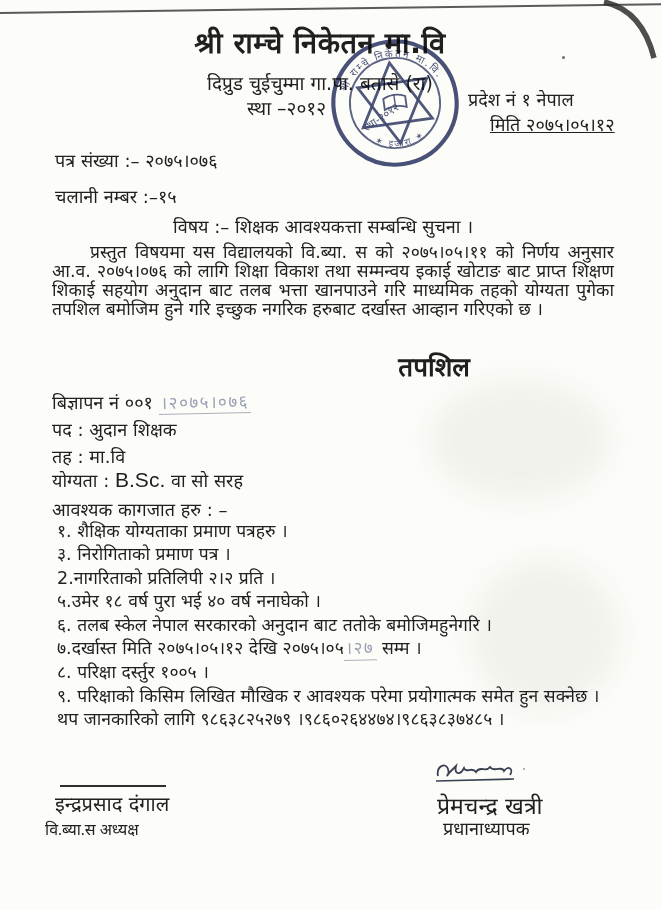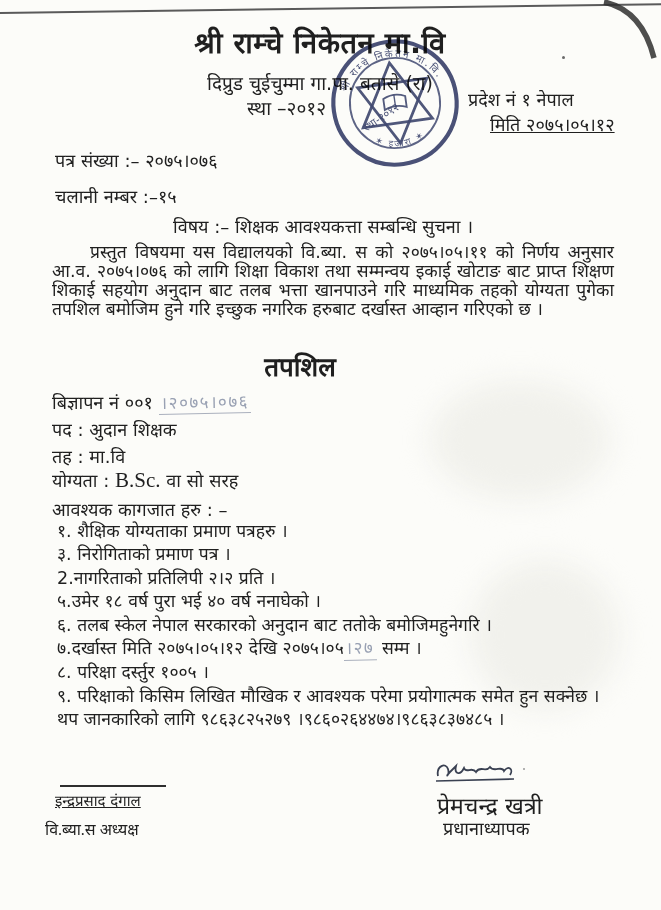--- a/index.html
+++ b/index.html
@@ -33,37 +33,37 @@
 
   
   .letter-no { top:148px; left:55px; font-size:18px; }
   .dispatch-no { top:184px; left:55px; font-size:18px;text-align:right; }
   .subject { top:214px; left:173px; font-size:18px; }
 
   
   .body-para { top:243px; left:52px; width:562px; font-size:17.5px;
                line-height:19px; text-align:justify; text-indent:38px; }
 
-  .tapashil { top:348px; left:130px; width:340px; text-align:center;
+  .tapashil { top:348px; left:130px; width:340px; text-align:right;
               font-size:26px; font-weight:bold; }
 
   .detail-line { left:52px; font-size:18px; }
   .d1{top:390px} .d2{top:417px} .d3{top:444px} .d4{top:468px} .d5{top:497px}
 
   .hand { color:#99a1b3; border-bottom:1px solid #aab0bd; padding:0 2px;
           font-size:17px; letter-spacing:1.5px; display:inline-block;
           transform:rotate(-1.2deg); transform-origin:left bottom; }
-  .bsc { font-family:Liberation Serif, serif; font-size:21px; }
+  .bsc { font-family:Liberation Sans, sans-serif; font-size:21px; }
 
   .list { top:520px; left:57px; font-size:17.5px; line-height:23.4px; width:580px; }
   .doc-line { white-space:nowrap; }
 
   
   .sig-left-line { top:785px; left:60px; width:106px; border-top:2px solid #2e2e2e; height:0; }
-  .sig-left-name { top:790px; left:55px; font-size:15px;text-decoration:underline; }
+  .sig-left-name { top:790px; left:55px; font-size:20px; }
   .sig-left-title { top:818px; left:45px; font-size:16px;font-family:Liberation Serif, serif; }
   .sig-scribble { top:756px; left:432px; }
   .sig-right-name { top:789px; left:437px; font-size:23px; }
   .sig-right-title { top:816px; left:443px; font-size:18px; }
 
   
   .shade { border-radius:50%; background:#f1f1ec; filter:blur(14px); }
   .sh1 { top:380px; left:430px; width:180px; height:120px; }
   .sh2 { top:560px; left:470px; width:150px; height:150px; }
 </style>

